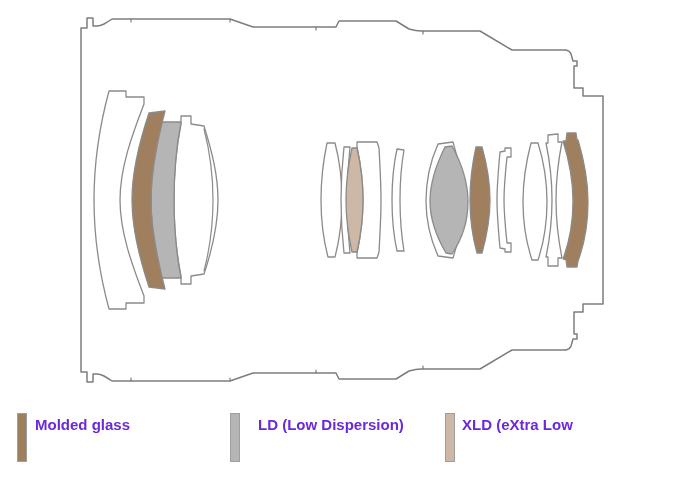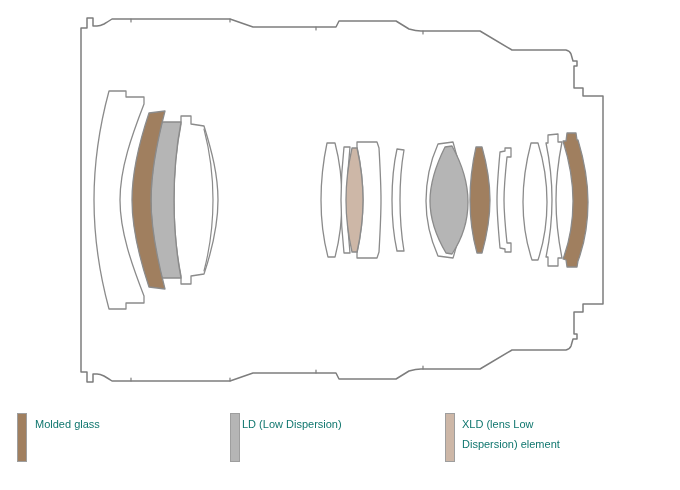--- a/index.html
+++ b/index.html
@@ -10,22 +10,22 @@
   .diagram-svg{position:absolute;left:0;top:0;}
   .barrel{fill:#ffffff;stroke-width:1.5;stroke-linejoin:round;stroke-linecap:round;}
   .seam{stroke-width:1.2;fill:none;stroke-linecap:round;}
   .glass{fill:#ffffff;stroke:#8b8b8b;stroke-width:1.3;stroke-linejoin:round;}
   .colored{stroke:#8b8b8b;stroke-width:1.3;stroke-linejoin:round;}
   .cement-line{fill:none;stroke:#8b8b8b;stroke-width:1.2;stroke-linecap:round;}
   .legend{position:absolute;left:0;top:0;width:680px;height:90px;}
   .legend-item{position:absolute;}
   .swatch{position:absolute;width:10px;height:49px;top:0;border:1px solid #9e9e9e;box-sizing:border-box;}
   .legend-text{
-    position:absolute;top:2px;font-size:11px;line-height:19.5px;font-weight:normal;
-    color:#0f766e;white-space:nowrap;letter-spacing:0px;
+    position:absolute;top:2px;font-size:15px;line-height:19.5px;font-weight:bold;
+    color:#6d28d9;white-space:nowrap;letter-spacing:0px;
   }
 </style>
 </head>
 <body>
 
 <div class="screenshot">
 
   <svg class="diagram-svg" width="680" height="400" viewBox="0 0 680 400">
 
     <path class="barrel" d="M81,28 L87,28 L87,18 L93,18 L93,26 L97,26 Q100,26 104,24 Q109,21 112,19
@@ -111,27 +111,26 @@
 
     <div class="legend-item" style="left:17px">
       <div class="swatch" style="background-color: rgb(160, 127, 95);"></div>
       <div class="legend-text" style="left:18px">
         <div>Molded glass</div>
       </div>
     </div>
 
     <div class="legend-item" style="left:230px">
       <div class="swatch" style="background-color: rgb(181, 181, 181);"></div>
-      <div class="legend-text" style="left:12px">
+      <div class="legend-text" style="left:28px">
         <div>LD (Low Dispersion)</div>
       </div>
     </div>
 
     <div class="legend-item" style="left:445px">
       <div class="swatch" style="background-color: rgb(205, 183, 167);"></div>
       <div class="legend-text" style="left:17px">
-        <div>XLD (lens Low</div>
-        <div>Dispersion) element</div>
+        <div>XLD (eXtra Low</div>
       </div>
     </div>
 
   </div>
 </div>
 
 </body></html>

